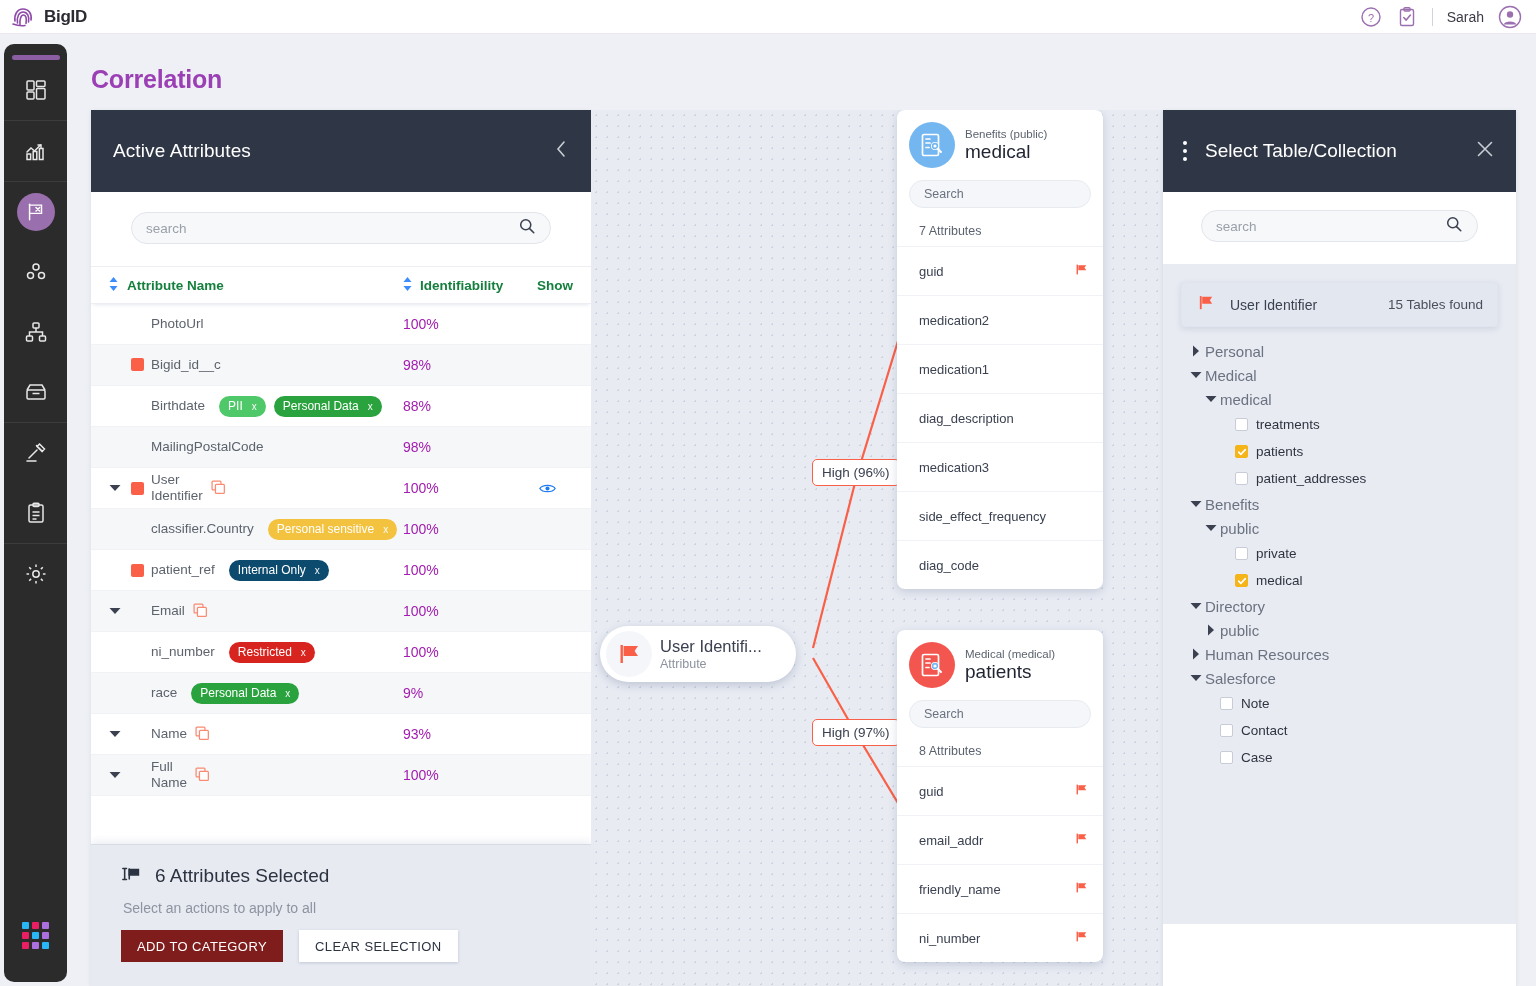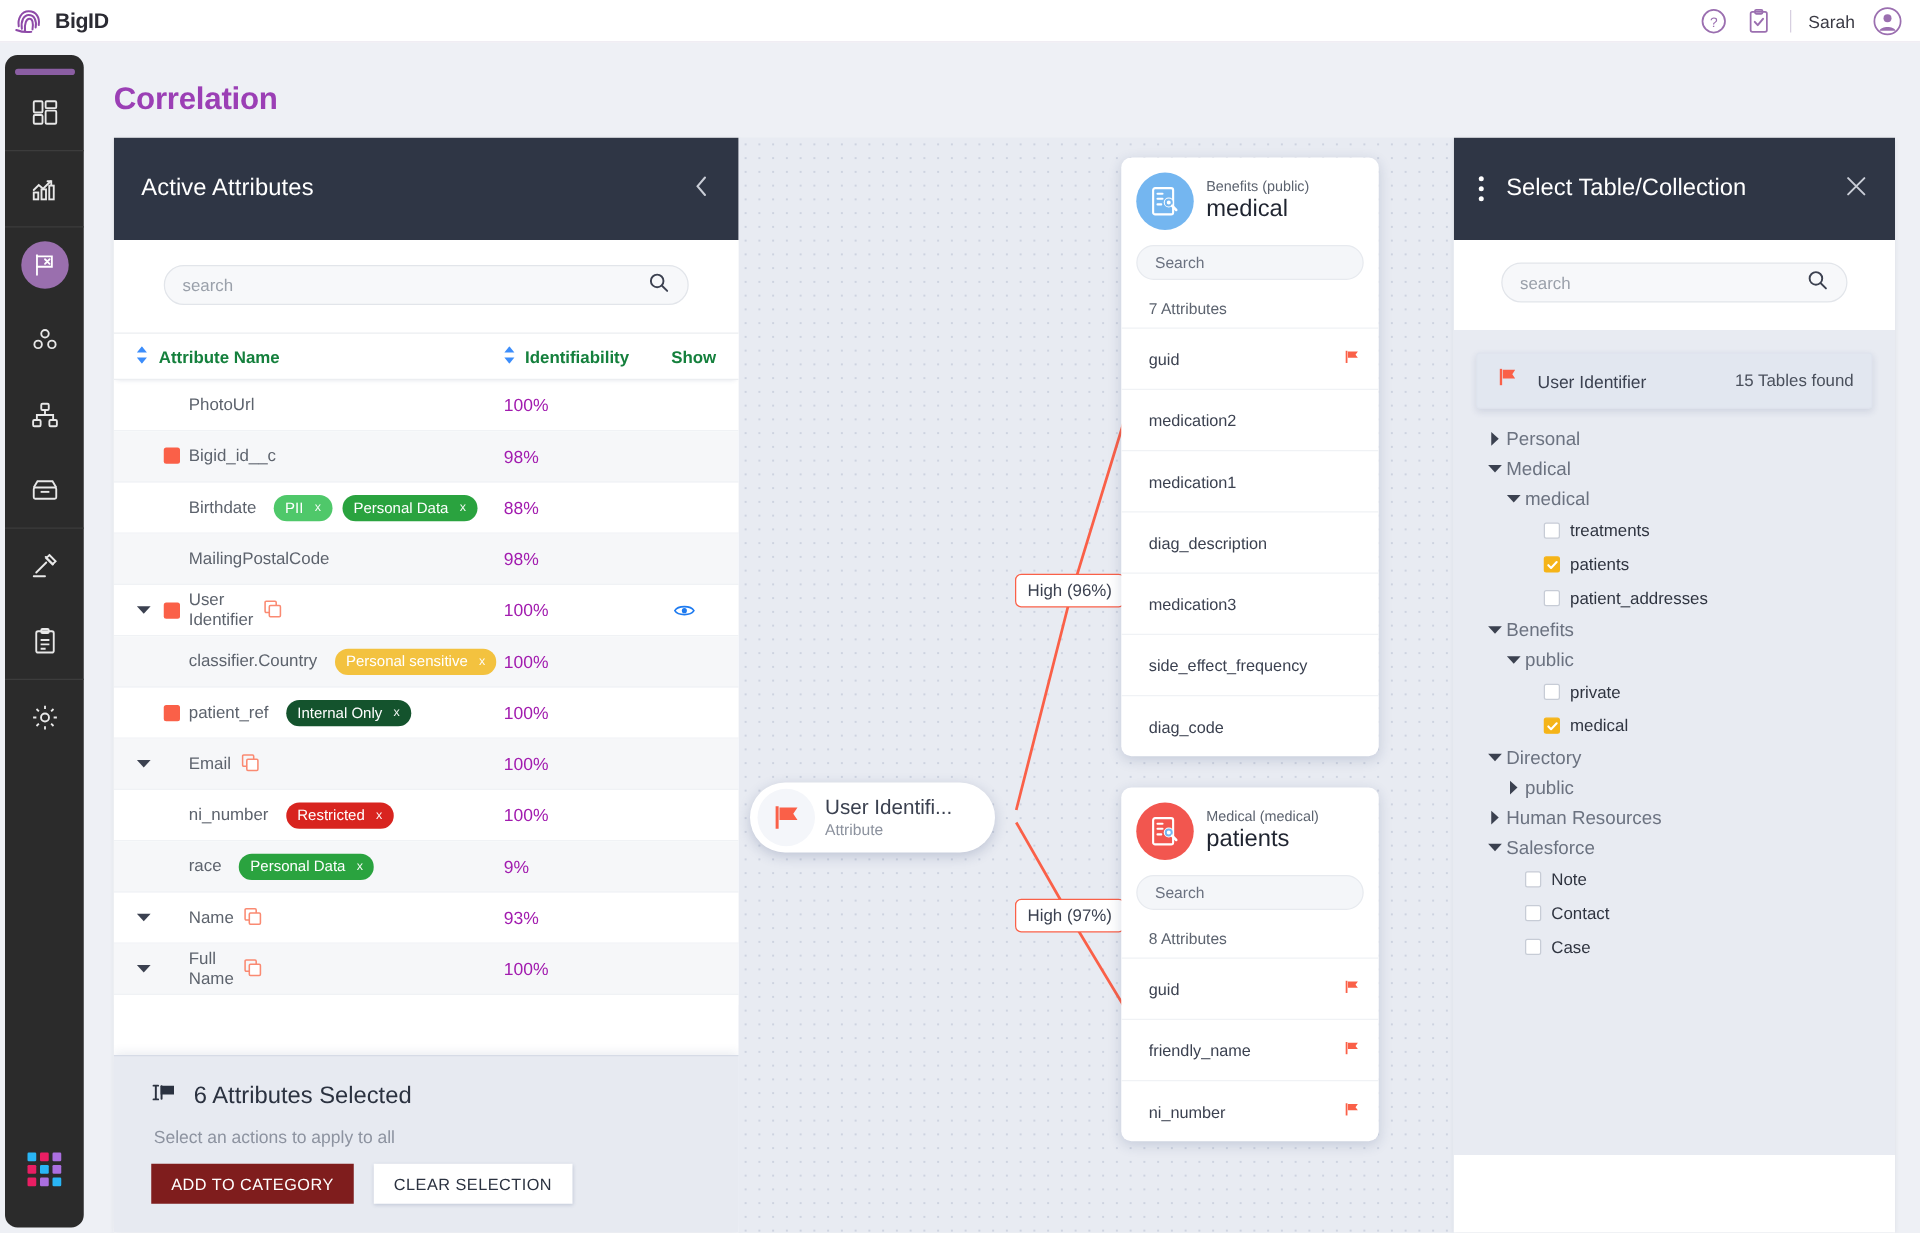--- a/index.html
+++ b/index.html
@@ -506,21 +506,21 @@
         </div>
         <div class="r-ident">100%</div>
         <div class="r-show"></div>
       </div>
       <div class="row">
         <div class="r-left">
           <span class="r-chev"></span>
           <span class="r-swatch"></span>
           <span class="r-name">patient_ref</span>
           <span class="tags">
-            <span class="tag" style="background: #14532d;">
+            <span class="tag" style="background: #0c4a6e;">
               <span>Internal Only</span>
               <span class="x">x</span>
             </span>
           </span>
         </div>
         <div class="r-ident">100%</div>
         <div class="r-show"></div>
       </div>
       <div class="row alt">
         <div class="r-left">
@@ -657,21 +657,21 @@
     </span>
     <span class="node-txt">
       <div class="node-title">User Identifi...</div>
       <div class="node-sub">Attribute</div>
     </span>
   </div>
 
   <div class="edge-label" style="left:221px; top:349px;">High (96%)</div>
   <div class="edge-label" style="left:221px; top:609px;">High (97%)</div>
 
-  <div class="gcard" id="gcard-0" style="left:306px; top:16px;">
+  <div class="gcard" id="gcard-0" style="left:306px; top:0px;">
       <div class="gcard-head">
         <span class="gcard-ico" style="background:#74b6f0">
           <svg width="26" height="26" viewBox="0 0 26 26" fill="none" stroke="#fff" stroke-width="1.7" stroke-linecap="round">
             <rect x="3.5" y="2.5" width="16" height="21" rx="1.6"></rect>
             <path d="M7 7 h4 M7 11 h4 M7 15.5 h3"></path>
             <circle cx="16" cy="14" r="4" fill="#fff" stroke="none"></circle>
             <circle cx="16" cy="14" r="2.4" fill="none" stroke-width="1.6" stroke="#74b6f0" class="lens"></circle>
             <path d="M18.6 16.6 L22 20" stroke-width="2"></path>
           </svg>
         </span>
@@ -731,20 +731,27 @@
       </div>
       <div class="gcard-count">8 Attributes</div>
       <div class="gcard-row">
         <span>guid</span>
         <span class="flag"><svg width="15" height="15" viewBox="0 0 20 20">
             <rect x="3.4" y="3.5" width="1.9" height="13" fill="#fa6048"></rect>
             <path d="M5.8 4.3 H16.4 L13.9 7.6 L16.4 11 H5.8 Z" fill="#fa6048"></path>
           </svg></span>
       </div>
       <div class="gcard-row">
+        <span>email_addr</span>
+        <span class="flag"><svg width="15" height="15" viewBox="0 0 20 20">
+            <rect x="3.4" y="3.5" width="1.9" height="13" fill="#fa6048"></rect>
+            <path d="M5.8 4.3 H16.4 L13.9 7.6 L16.4 11 H5.8 Z" fill="#fa6048"></path>
+          </svg></span>
+      </div>
+      <div class="gcard-row">
         <span>friendly_name</span>
         <span class="flag"><svg width="15" height="15" viewBox="0 0 20 20">
             <rect x="3.4" y="3.5" width="1.9" height="13" fill="#fa6048"></rect>
             <path d="M5.8 4.3 H16.4 L13.9 7.6 L16.4 11 H5.8 Z" fill="#fa6048"></path>
           </svg></span>
       </div>
       <div class="gcard-row">
         <span>ni_number</span>
         <span class="flag"><svg width="15" height="15" viewBox="0 0 20 20">
             <rect x="3.4" y="3.5" width="1.9" height="13" fill="#fa6048"></rect>

